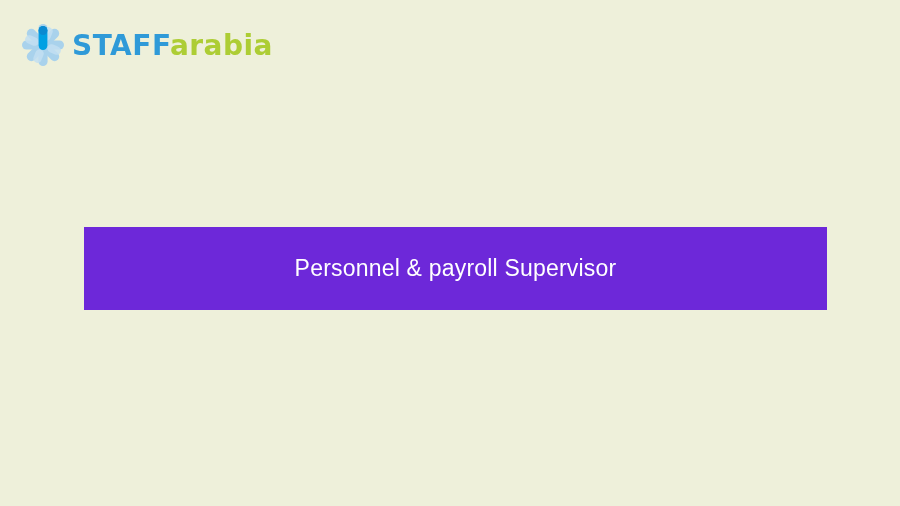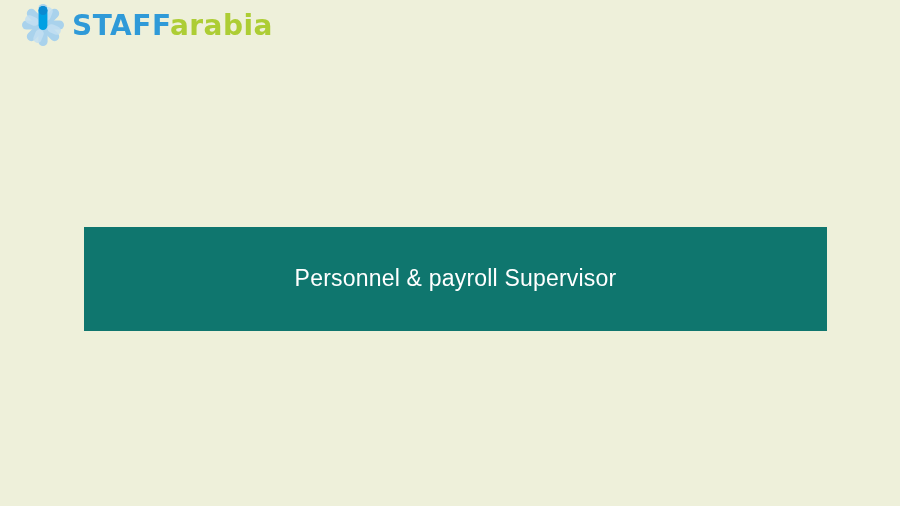--- a/index.html
+++ b/index.html
@@ -17,21 +17,21 @@
     width: 900px;
     height: 506px;
     background: #eef0da;
     overflow: hidden;
   }
 
   
   #logo {
     position: absolute;
     left: 20px;
-    top: 0;
+    top: 20px;
     width: 240px;
     height: 50px;
     display: flex;
     align-items: center;
   }
   #logo-mark {
     position: relative;
     width: 46px;
     height: 46px;
     flex: 0 0 46px;
@@ -61,22 +61,22 @@
     text-transform: lowercase;
     font-size: 28px;
   }
 
   
   #title-banner {
     position: absolute;
     left: 84px;
     top: 227px;
     width: 743px;
-    height: 104px;
-    background: #0f766e;
+    height: 83px;
+    background: #6d28d9;
     display: flex;
     align-items: center;
     justify-content: center;
     box-sizing: border-box;
   }
   #title-banner-text {
     color: #ffffff;
     font-family: "Liberation Sans", sans-serif;
     font-size: 23px;
     font-weight: 400;

